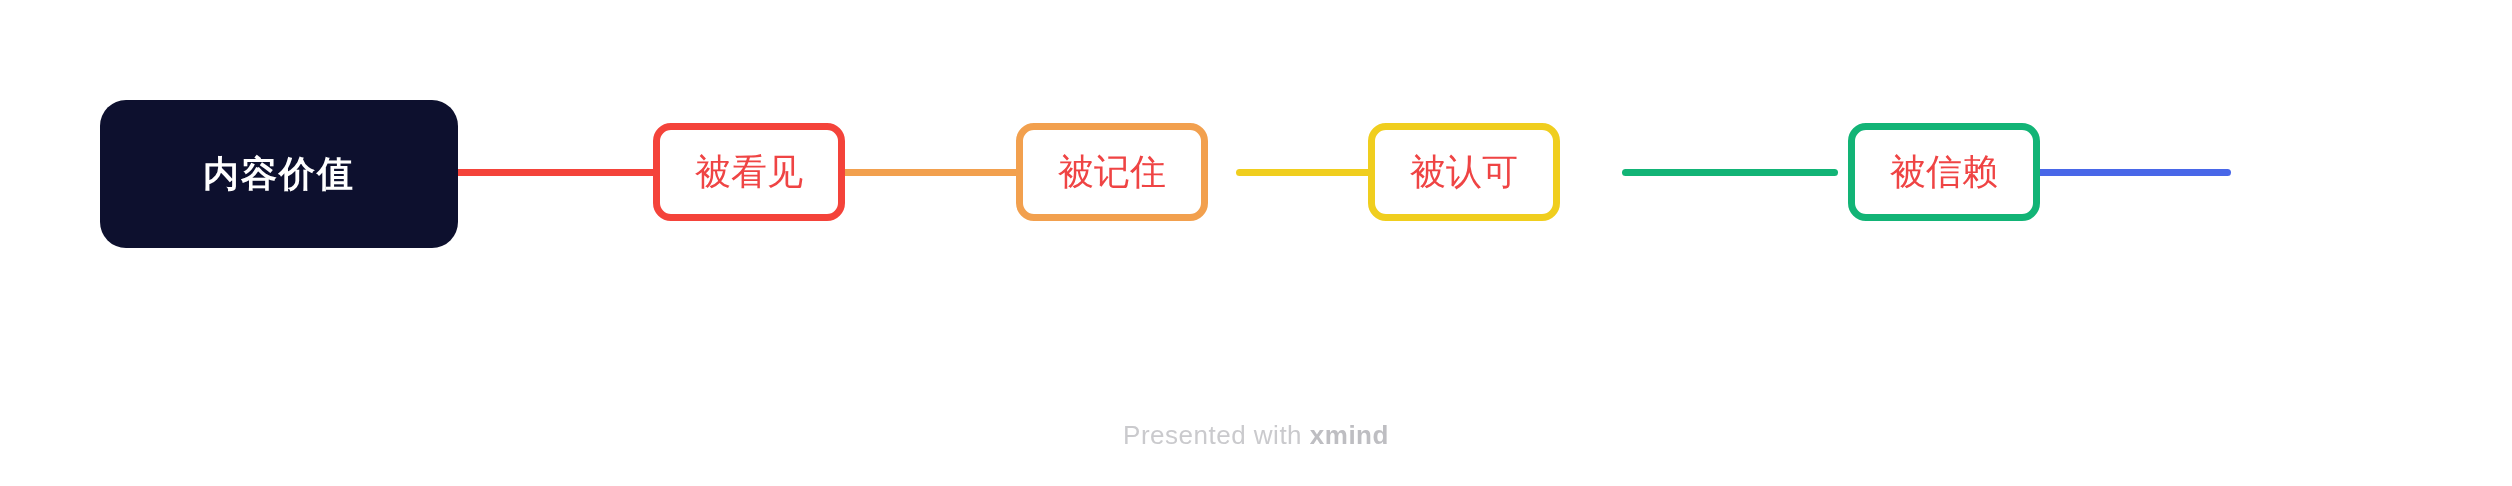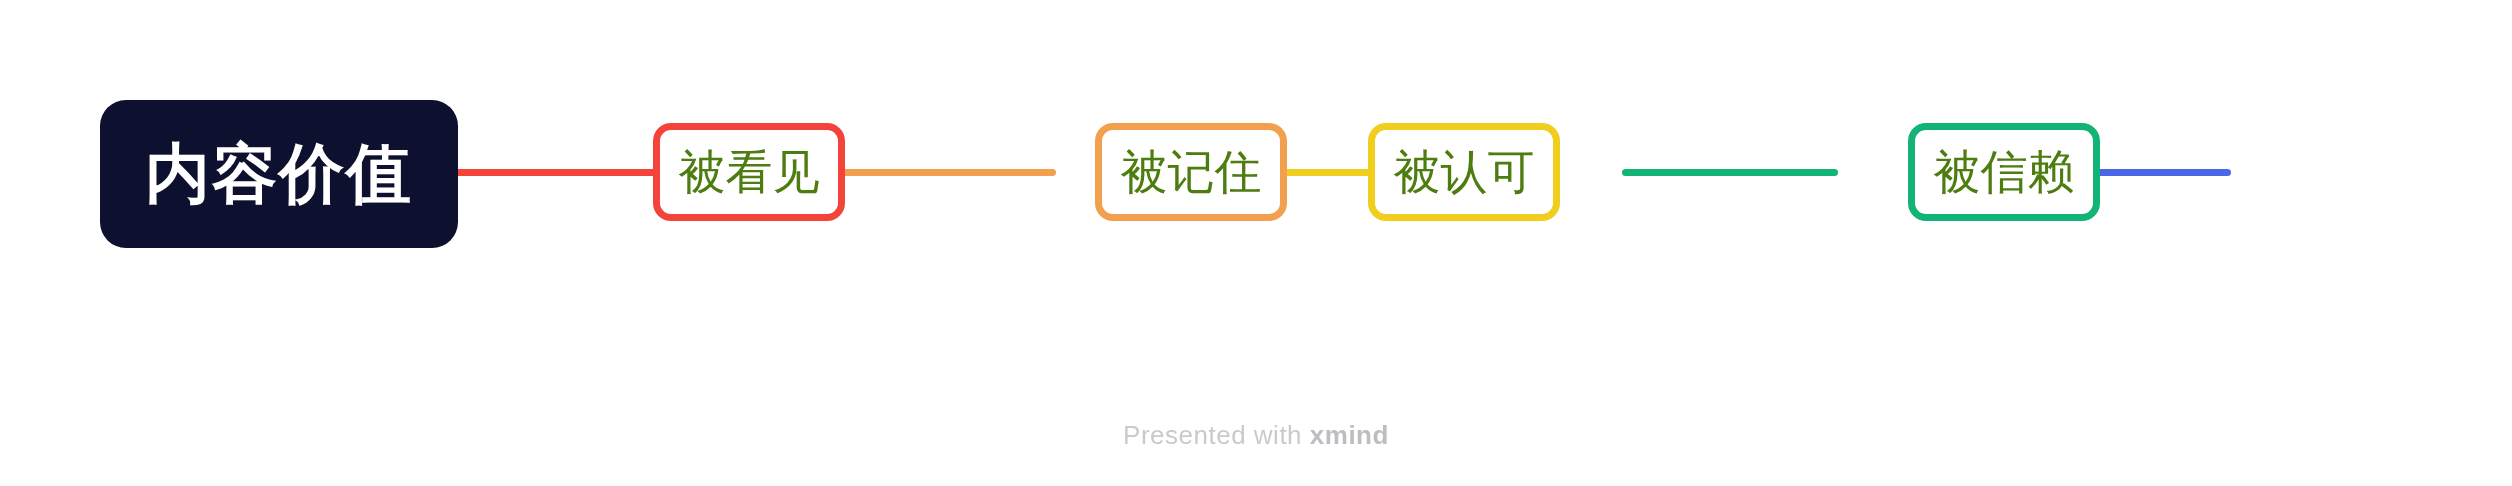--- a/index.html
+++ b/index.html
@@ -16,55 +16,55 @@
     left: 100px;
     top: 100px;
     width: 358px;
     height: 148px;
     background: var(--c, #0d102e);
     border-radius: 26px;
     display: flex;
     align-items: center;
     justify-content: center;
     color: #ffffff;
-    font-size: 65px;
+    font-size: 36px;
     font-weight: bold;
     letter-spacing: 2px;
     z-index: 3;
     box-sizing: border-box;
   }
   .child-node {
     position: absolute;
     top: 123px;
     width: 192px;
     height: 98px;
     box-sizing: border-box;
     background: #ffffff;
     border: 7px solid var(--c, #999);
     border-radius: 18px;
     display: flex;
     align-items: center;
     justify-content: center;
-    font-size: 47px;
-    color: #4d7c0f;
+    font-size: 36px;
+    color: #ef4444;
     z-index: 2;
   }
   .connector {
     position: absolute;
     top: 169px;
     height: 7px;
     background: var(--c, #999);
     border-radius: 4px;
     z-index: 1;
   }
   
   .n1 { left: 653px; }
-  .n2 { left: 1095px; }
+  .n2 { left: 1016px; }
   .n3 { left: 1368px; }
-  .n4 { left: 1908px; }
+  .n4 { left: 1848px; }
   .n5 { left: 2223px; }
   .c1 { left: 450px;  width: 212px; }
   .c2 { left: 840px;  width: 216px; }
   .c3 { left: 1236px; width: 210px; }
   .c4 { left: 1622px; width: 216px; }
   .c5 { left: 2016px; width: 215px; }
   .watermark {
     position: absolute;
     left: 0;
     right: 0;

